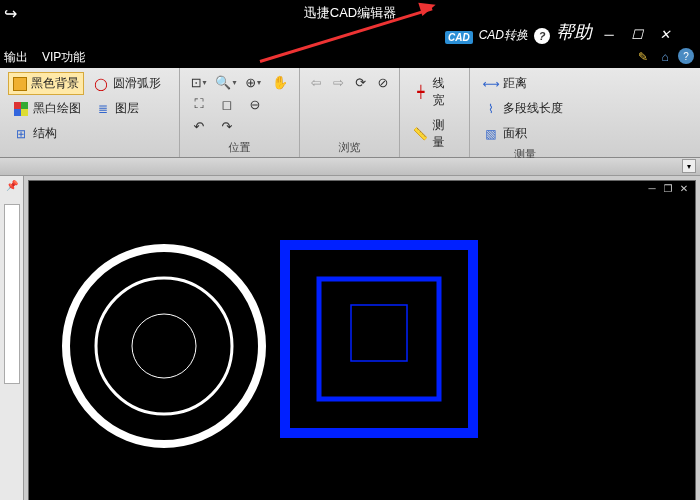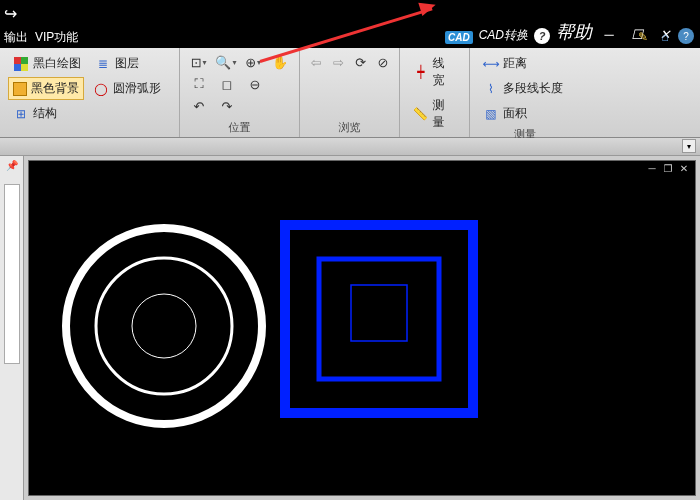--- a/index.html
+++ b/index.html
@@ -5,21 +5,21 @@
 * { margin: 0; padding: 0; box-sizing: border-box; font-family: "Microsoft YaHei", sans-serif; }
 body { width: 700px; height: 500px; background: #000; overflow: hidden; position: relative; }
 
 .titlebar { height: 26px; background: #000; display: flex; align-items: center; color: #fff; font-size: 13px; }
 .titlebar .title { position: absolute; left: 50%; transform: translateX(-50%); }
 .titlebar .right { margin-left: auto; display: flex; align-items: flex-end; gap: 6px; padding-right: 24px; font-style: italic; }
 .cad-badge { background: #2b8fd6; color: #fff; font-size: 10px; padding: 1px 3px; border-radius: 2px; font-weight: bold; }
 .win-btn { width: 22px; height: 18px; display: flex; align-items: center; justify-content: center; color: #fff; cursor: pointer; }
 .help-circle { width: 16px; height: 16px; border-radius: 50%; background: #fff; color: #333; font-size: 11px; display: flex; align-items: center; justify-content: center; font-weight: bold; }
 
-.menubar { height: 22px; background: #000; display: flex; align-items: center; color: #fff; font-size: 12px; padding-left: 4px; gap: 7px; }
+.menubar { height: 22px; background: #000; display: flex; align-items: center; color: #fff; font-size: 12px; padding-left: 4px; gap: 14px; margin-top: 20px; }
 .menubar .right-icons { margin-left: auto; display: flex; gap: 4px; padding-right: 6px; }
 .small-icon { width: 18px; height: 18px; display: flex; align-items: center; justify-content: center; }
 .circle-help { width: 16px; height: 16px; border-radius: 50%; background: #4a8bc2; color: #fff; font-size: 10px; display: flex; align-items: center; justify-content: center; }
 
 .ribbon { height: 90px; background: linear-gradient(#e8e8e8, #cfcfcf); display: flex; border-bottom: 1px solid #888; }
 .ribbon-group { border-right: 1px solid #aaa; padding: 4px 8px 2px 8px; display: flex; flex-direction: column; }
 .ribbon-group .rows { flex: 1; display: flex; flex-direction: column; gap: 2px; justify-content: flex-start; }
 .ribbon-row { display: flex; gap: 4px; align-items: center; }
 .ribbon-btn { display: flex; align-items: center; gap: 4px; padding: 2px 4px; font-size: 12px; color: #222; cursor: pointer; border: 1px solid transparent; }
 .ribbon-btn.active { background: #ffe9a8; border: 1px solid #d6a93c; }
@@ -47,20 +47,21 @@
 .arrow-line { position: absolute; left: 260px; top: 60px; width: 180px; height: 3px; background: #e33; transform-origin: left center; transform: rotate(-17deg); }
 .arrow-head { position: absolute; left: 420px; top: 0px; width: 0; height: 0; border-left: 16px solid #e33; border-top: 7px solid transparent; border-bottom: 7px solid transparent; transform: rotate(-17deg); }
 
 svg { display: block; }
 </style>
 </head>
 <body>
 
 <div class="titlebar">
   <span style="color:#fff;font-size:16px;padding-left:4px;">↪</span>
+  <span class="title">迅捷CAD编辑器</span>
   <div class="right">
     <span class="cad-badge">CAD</span>
     <span style="font-size:12px;margin-top:44px;">CAD转换</span>
     <span class="help-circle">?</span>
     <span style="font-size:18px;">帮助</span>
     <span class="win-btn">─</span>
     <span class="win-btn">☐</span>
     <span class="win-btn">✕</span>
   </div>
 </div>
@@ -72,48 +73,48 @@
     <span class="small-icon" style="color:#e8c040;">✎</span>
     <span class="small-icon" style="color:#6aa8e8;">⌂</span>
     <span class="circle-help">?</span>
   </div>
 </div>
 
 <div class="ribbon">
 
   <div class="ribbon-group" style="width:180px;">
     <div class="rows">
+      <div class="ribbon-row">
+        <div class="ribbon-btn active">
+          <span class="ribbon-icon" style="background:#f0b030;border:1px solid #b07800;width:14px;height:14px;"></span>
+          <span>黑色背景</span>
+        </div>
+        <div class="ribbon-btn">
+          <span class="ribbon-icon" style="color:#c00;">◯</span>
+          <span>圆滑弧形</span>
+        </div>
+      </div>
       <div class="ribbon-row">
         <div class="ribbon-btn">
           <span class="ribbon-icon">
               <svg width="14" height="14">
                 <rect width="7" height="7" fill="#d33"></rect>
                 <rect x="7" width="7" height="7" fill="#3a3"></rect>
                 <rect y="7" width="7" height="7" fill="#36d"></rect>
                 <rect x="7" y="7" width="7" height="7" fill="#dd3"></rect>
               </svg>
             </span>
           <span>黑白绘图</span>
         </div>
         <div class="ribbon-btn">
           <span class="ribbon-icon" style="color:#36c;">≣</span>
           <span>图层</span>
         </div>
       </div>
       <div class="ribbon-row">
-        <div class="ribbon-btn active">
-          <span class="ribbon-icon" style="background:#f0b030;border:1px solid #b07800;width:14px;height:14px;"></span>
-          <span>黑色背景</span>
-        </div>
-        <div class="ribbon-btn">
-          <span class="ribbon-icon" style="color:#c00;">◯</span>
-          <span>圆滑弧形</span>
-        </div>
-      </div>
-      <div class="ribbon-row">
         <div class="ribbon-btn">
           <span class="ribbon-icon" style="color:#36c;">⊞</span>
           <span>结构</span>
         </div>
       </div>
     </div>
   </div>
 
   <div class="ribbon-group" style="width:120px;">
     <div class="rows">

